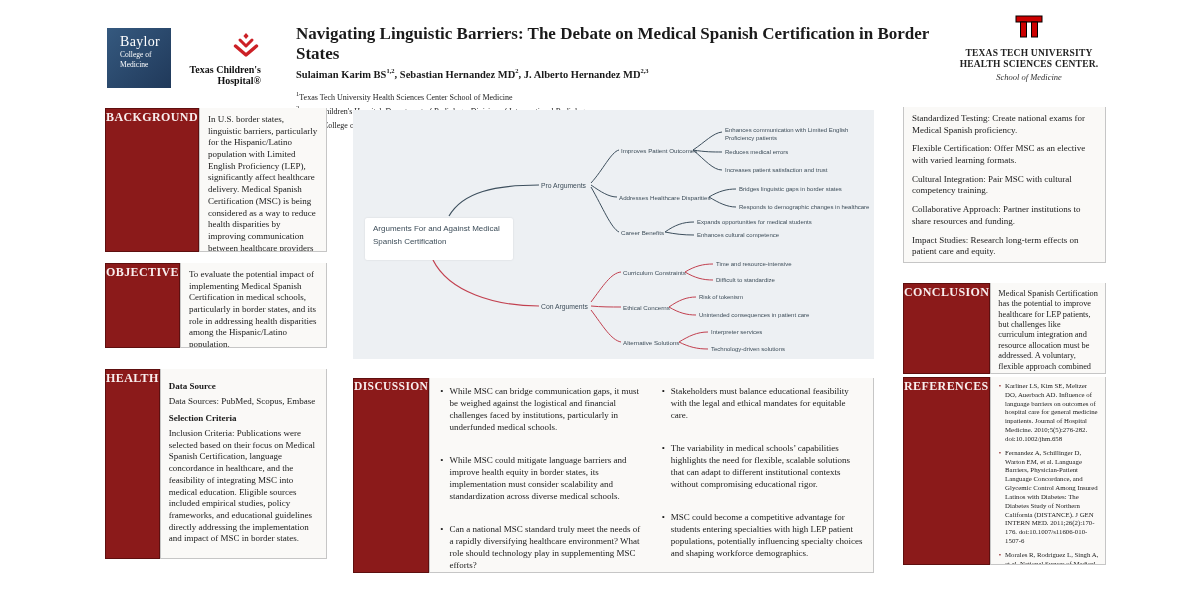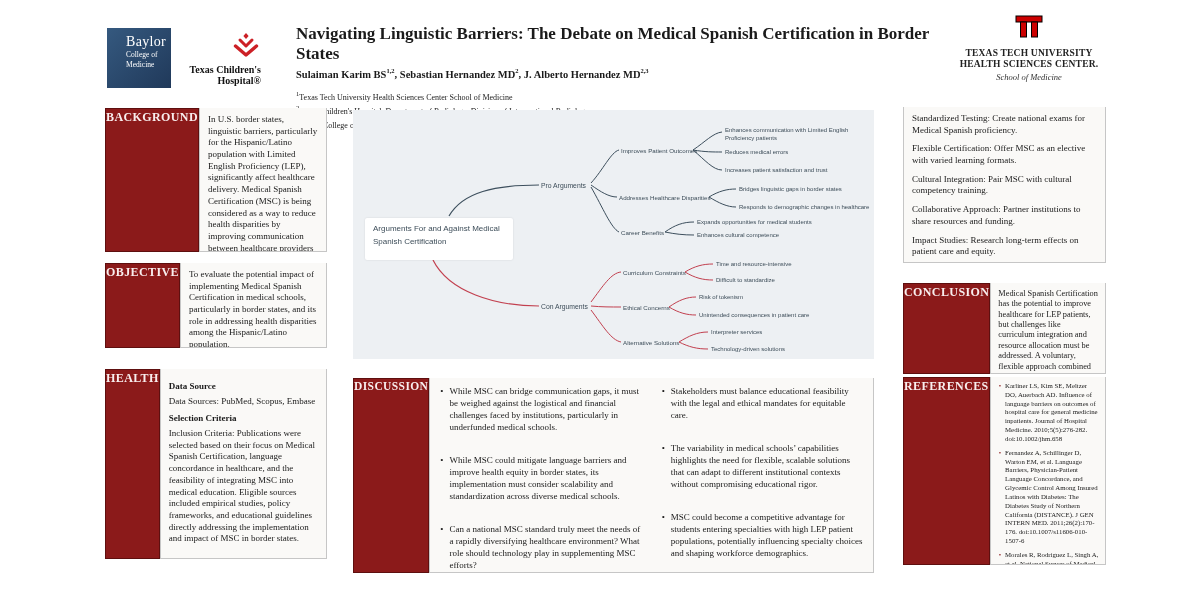--- a/index.html
+++ b/index.html
@@ -2,21 +2,21 @@
 <html><head>
 <meta charset="utf-8">
 <style>
   html,body{margin:0;padding:0;background:#fff;}
   .poster{position:relative;width:1200px;height:600px;background:#ffffff;overflow:hidden;
           font-family:"Liberation Serif",serif;color:#1a1a1a;}
 
   
   .logo-baylor{position:absolute;left:107px;top:28px;width:64px;height:60px;
     background:linear-gradient(135deg,#35597f,#20395a);color:#fff;
-    padding:6px 0 0 19px;box-sizing:border-box;}
+    padding:6px 0 0 13px;box-sizing:border-box;}
   .logo-baylor .b1{font-size:14px;letter-spacing:.3px;}
   .logo-baylor .b2,.logo-baylor .b3{font-size:7.5px;line-height:1.35;}
   .logo-tch{position:absolute;left:179px;top:32px;width:82px;text-align:right;}
   .logo-tch .tch-text{font-size:10px;font-weight:bold;line-height:1.1;margin-top:2px;color:#111;}
   .title-block{position:absolute;left:296px;top:24px;width:640px;}
   .poster-title{font-size:17px;font-weight:bold;line-height:1.15;}
   .poster-authors{font-size:10.5px;font-weight:bold;margin-top:4px;}
   .poster-authors sup,.affil sup{font-size:6.5px;}
   .affils{margin-top:9px;font-size:8px;line-height:1.45;color:#222;}
   .logo-ttu{position:absolute;left:938px;top:14px;width:182px;text-align:center;}

